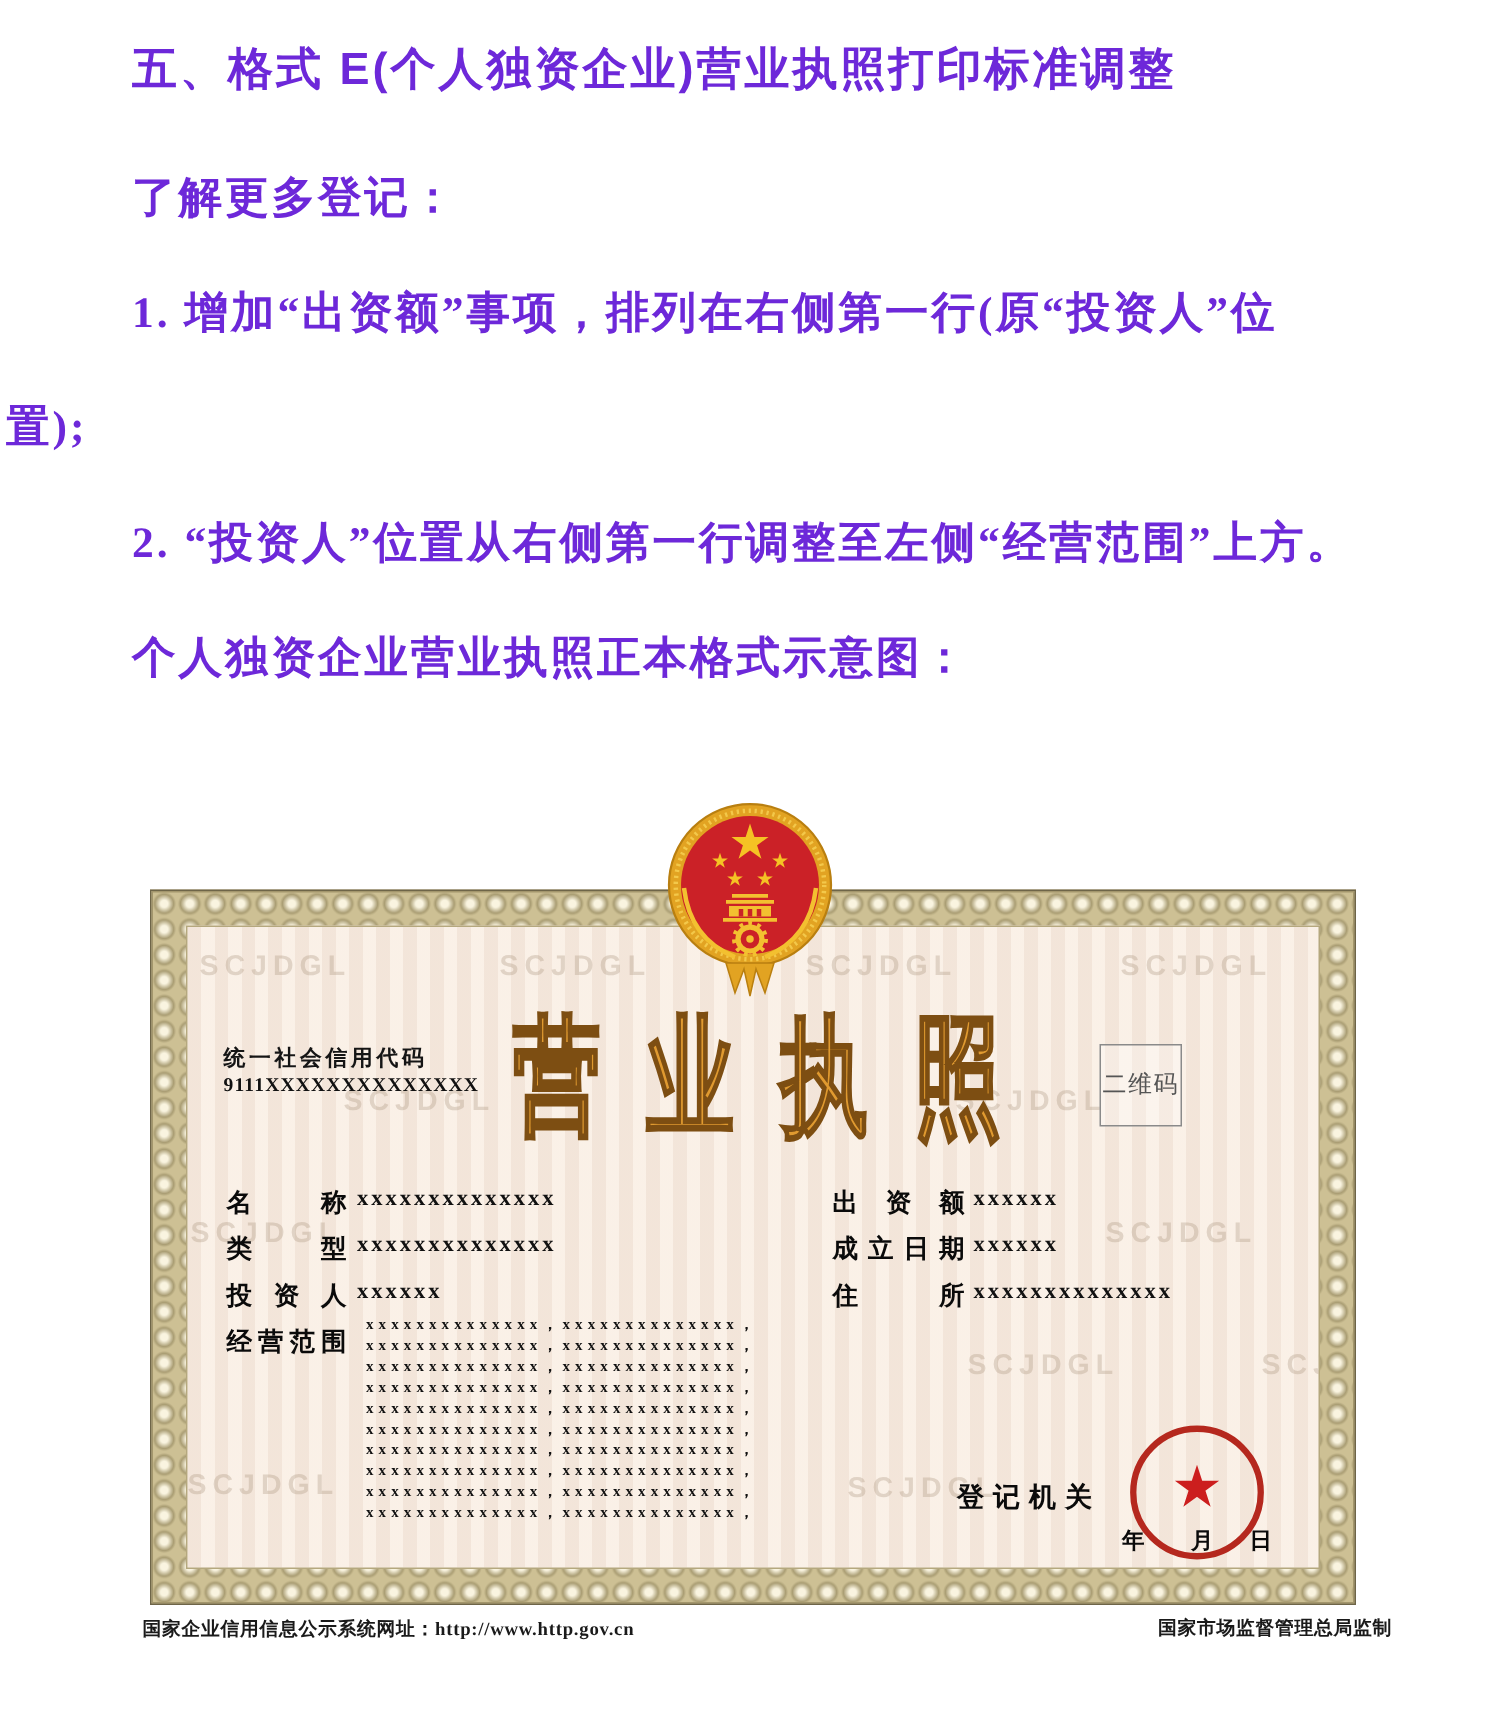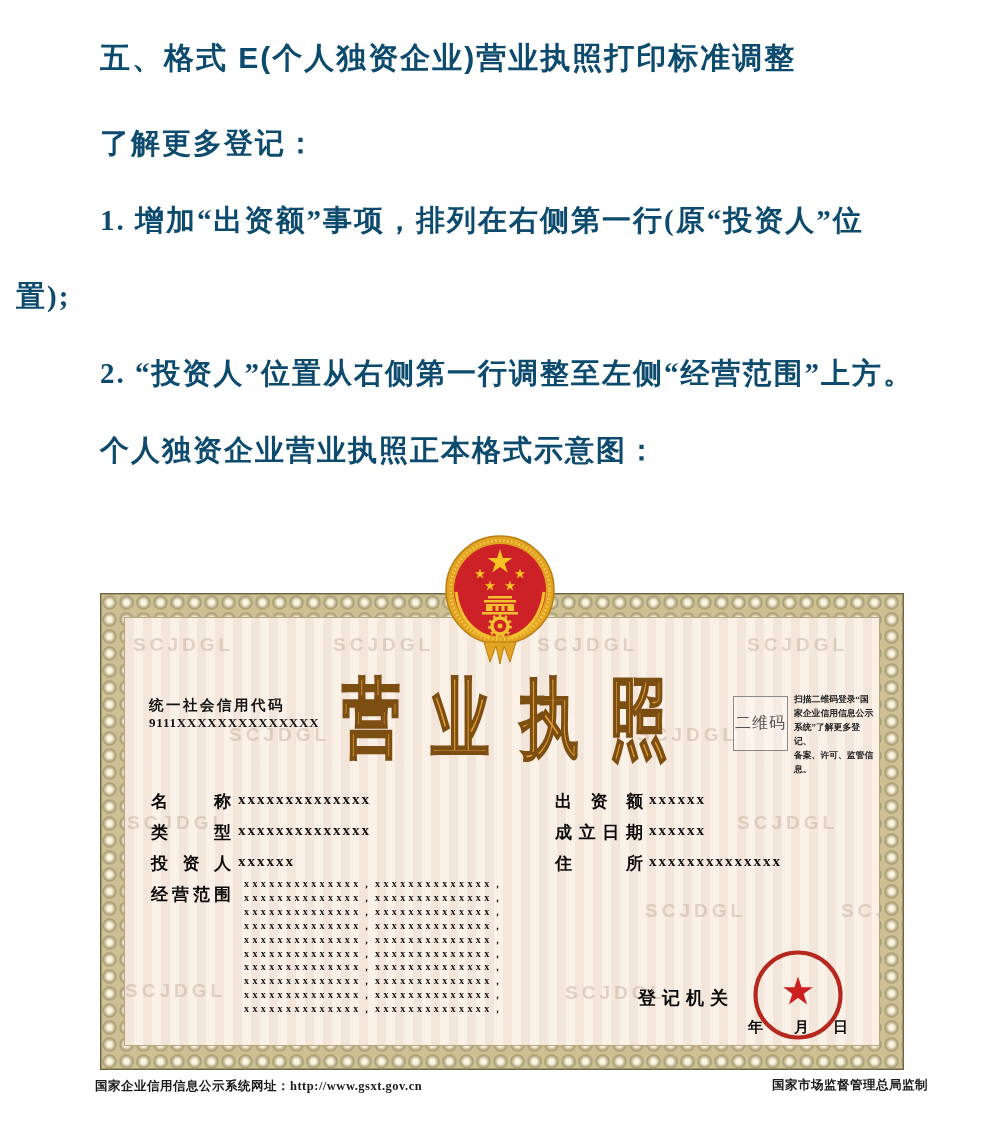--- a/index.html
+++ b/index.html
@@ -1,19 +1,19 @@
 <!DOCTYPE html>
 <html><head>
 <meta charset="utf-8">
 <style>
   html,body{margin:0;padding:0;background:#ffffff;}
   body{width:999px;height:1147px;position:relative;overflow:hidden;
        font-family:"Liberation Serif", serif;color:#000;}
-  .doc-line{position:absolute;margin:12px;font-size:29px;font-weight:600;
-            letter-spacing:2px;white-space:nowrap;color:#0c4a6e;}
+  .doc-line{position:absolute;margin:0;font-size:29px;font-weight:600;
+            letter-spacing:2px;white-space:nowrap;color:#6d28d9;}
   .doc-heading{font-family:"Liberation Sans", sans-serif;font-weight:700;font-size:30px;}
 
   
   .certificate{position:absolute;left:100px;top:593px;width:804px;height:477px;
     box-sizing:border-box;padding:23px;
     background-color:#cdc094;
     background-image:radial-gradient(circle at 50% 50%,
         rgba(252,247,228,0.95) 20%, rgba(140,128,88,0.55) 52%, rgba(140,128,88,0) 66%);
     background-size:17px 17px;
     border:1px solid #6e6548;
@@ -98,24 +98,20 @@
 
 
     <p class="cert-el credit-label">统一社会信用代码</p>
     <p class="cert-el credit-value">9111XXXXXXXXXXXXXX</p>
 
     <p class="cert-el cert-title">营业执照</p>
 
     <div class="cert-el qr-box">
       <span>二维码</span>
     </div>
-    <p class="cert-el qr-note">扫描二维码登录“国
-家企业信用信息公示
-系统”了解更多登记、
-备案、许可、监管信息。</p>
 
     <span class="cert-el f-label f-label-left" style="top:172px">名称</span>
     <span class="cert-el f-value f-value-left" style="top:173px">xxxxxxxxxxxxxx</span>
     <span class="cert-el f-label f-label-left" style="top:203px">类型</span>
     <span class="cert-el f-value f-value-left" style="top:204px">xxxxxxxxxxxxxx</span>
     <span class="cert-el f-label f-label-left" style="top:234px">投资人</span>
     <span class="cert-el f-value f-value-left" style="top:235px">xxxxxx</span>
 
     <span class="cert-el f-label f-label-left" style="top:265px">经营范围</span>
     <p class="cert-el scope-lines" style="white-space:pre-line">xxxxxxxxxxxxxx，xxxxxxxxxxxxxx，
@@ -174,14 +170,14 @@
     </g>
     <circle cx="56" cy="92" r="8" fill="none" stroke="#f3c030" stroke-width="3.5"></circle>
     <circle cx="56" cy="92" r="2.5" fill="#f3c030"></circle>
     <circle cx="56" cy="92" r="10.5" fill="none" stroke="#f3c030" stroke-width="3" stroke-dasharray="2.5 3.5"></circle>
     <path d="M12,58 Q16,92 46,104" fill="none" stroke="#f3c030" stroke-width="3"></path>
     <path d="M100,58 Q96,92 66,104" fill="none" stroke="#f3c030" stroke-width="3"></path>
     <path d="M40,108 L46,128 L52,112 L56,130 L60,112 L66,128 L72,108 Z" fill="#e2a322" stroke="#b97f10" stroke-width="1"></path>
   </svg>
 </div>
 
-<p class="footer-line" style="left:95px;top:1078px">国家企业信用信息公示系统网址：http://www.gsxt.gov.cn</p>
+<p class="footer-line" style="left:95px;top:1078px">国家企业信用信息公示系统网址：http://www.http.gov.cn</p>
 <p class="footer-line" style="left:772px;top:1077px">国家市场监督管理总局监制</p>
 
 </body></html>

